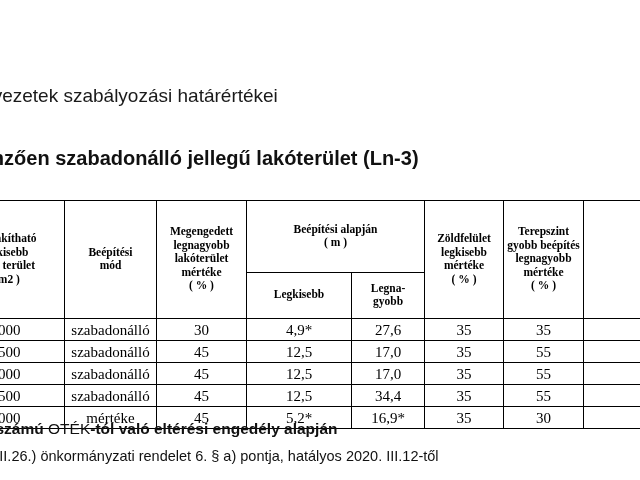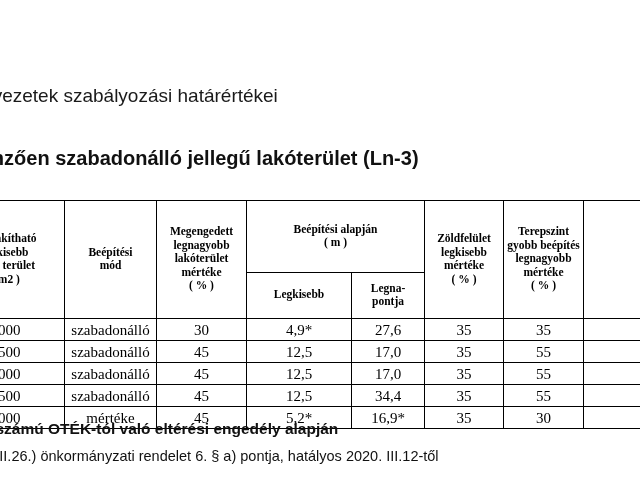--- a/index.html
+++ b/index.html
@@ -100,21 +100,21 @@
     font-family: "Liberation Sans", sans-serif;
     color: #111111;
   }
   .note-1 {
     left: -70px;
     top: 419px;
     font-size: 15.5px;
     font-weight: 700;
     line-height: 20px;
   }
-  .note-1 .reg-light { font-weight: 700; }
+  .note-1 .reg-light { font-weight: 400; }
   .note-2 {
     left: -66px;
     top: 446px;
     font-size: 14.5px;
     font-weight: 400;
     line-height: 20px;
   }
 </style>
 </head>
 <body>
@@ -172,21 +172,21 @@
             <div>legnagyobb</div>
             <div>mértéke</div>
             <div>( % )</div>
           </th>
           <th class="hdr-top" rowspan="2"></th>
         </tr>
         <tr>
           <th class="hdr-sub">Legkisebb</th>
           <th class="hdr-sub">
             <div>Legna-</div>
-            <div>pontja</div>
+            <div>gyobb</div>
           </th>
         </tr>
       </thead>
       <tbody>
         <tr>
           <td>2000</td>
           <td>szabadonálló</td>
           <td>30</td>
           <td>4,9*</td>
           <td>27,6</td>

